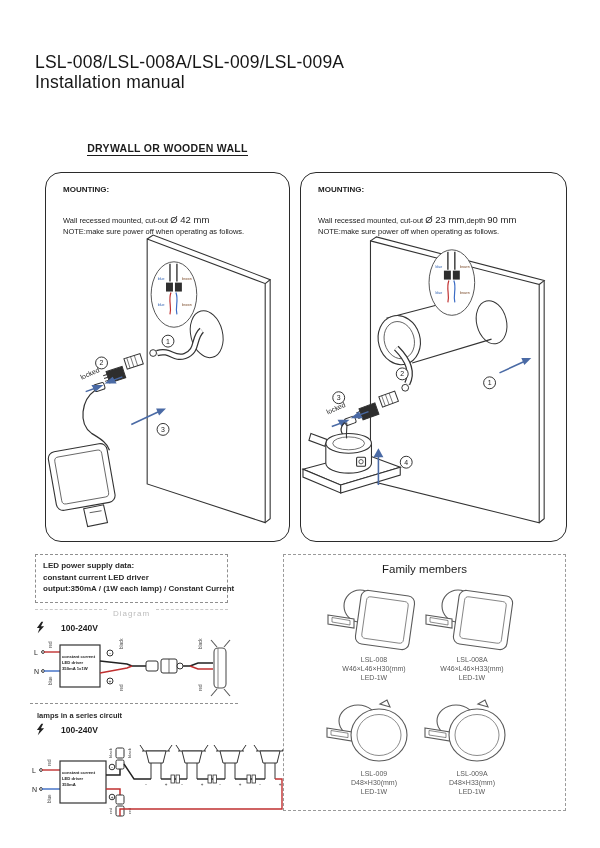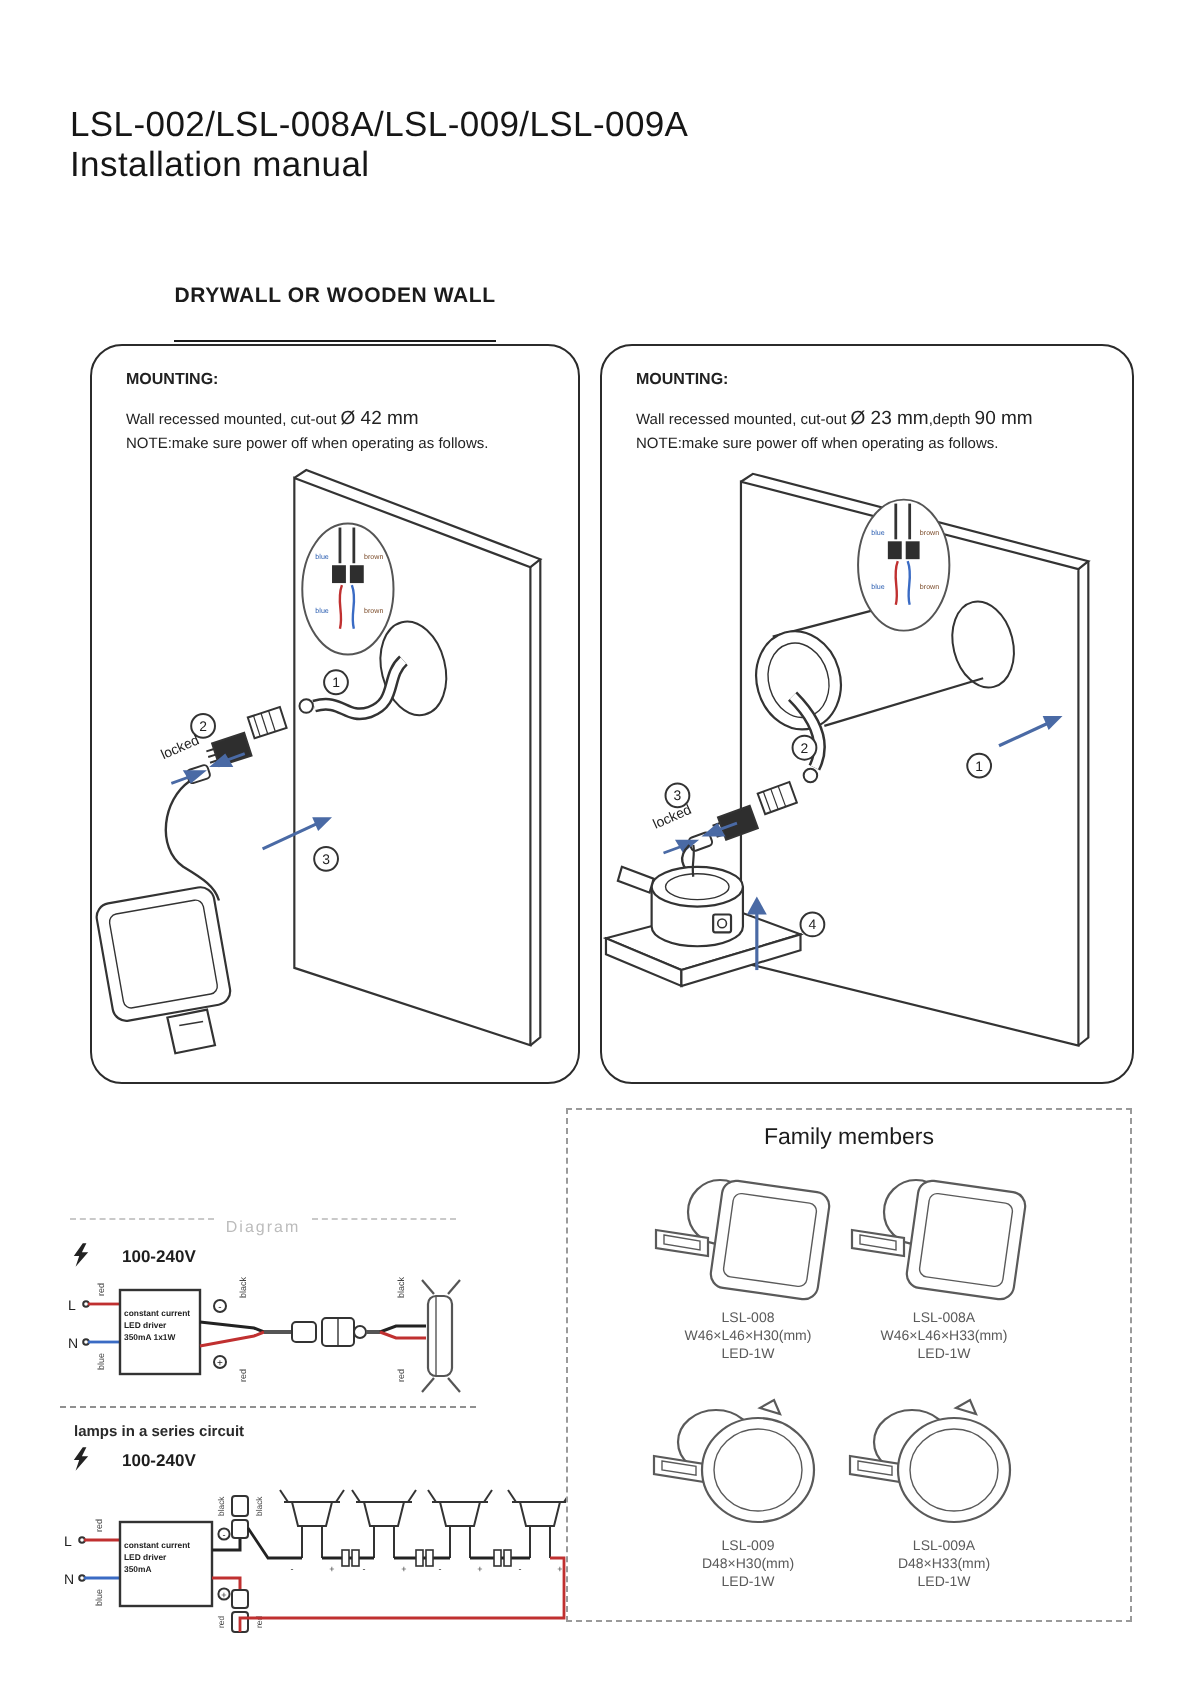--- a/index.html
+++ b/index.html
@@ -2,24 +2,24 @@
 <html><head>
 <meta charset="utf-8">
 <style>
   *{box-sizing:border-box;margin:0;padding:0}
   html,body{background:#ffffff}
   body{font-family:"Liberation Sans","DejaVu Sans",sans-serif;color:#1b1b1b}
   .page{position:relative;width:600px;height:848px;background:#fff;overflow:hidden}
   .abs{position:absolute}
   .title{left:35px;top:52px;font-size:17.5px;line-height:20px;letter-spacing:.2px;color:#161616}
   .colhead{top:142px;text-align:center;font-size:10.5px;font-weight:bold}
-  .colhead span{border-bottom:1.3px solid #1b1b1b;padding-bottom:16px;letter-spacing:.3px}
+  .colhead span{border-bottom:1.3px solid #1b1b1b;padding-bottom:1px;letter-spacing:.3px}
   .mbox{border:1.6px solid #2b2b2b;border-radius:16px;top:172px;height:370px;background:#fff}
   .mtext{position:absolute;left:17px;top:12px;font-size:7.5px;color:#222;line-height:1.35;z-index:2}
-  .mtext .mt{font-weight:bold;font-size:8px;margin-bottom:8px}
+  .mtext .mt{font-weight:bold;font-size:8px;margin-bottom:18px}
   .big{font-size:9.5px}
   .dsvg{position:absolute;left:0;top:0;width:100%;height:100%}
   .psubox{left:35px;top:554px;width:193px;height:49px;border:1px dashed #8f8f8f;padding:5px 7px;
           font-size:8px;font-weight:600;color:#2a2a2a;line-height:1.45;white-space:nowrap}
   .divider{left:35px;top:609px;width:193px;display:flex;align-items:flex-start;gap:6px;color:#bcbcbc;font-size:8px;letter-spacing:1px}
   .divider::before,.divider::after{content:"";flex:1;border-top:1.5px dashed #c9c9c9}
   .volt{display:flex;align-items:center;gap:16px;font-size:8.5px;font-weight:bold;color:#1e1e1e}
   .sep2{left:30px;top:703px;width:208px;border-top:1.2px dashed #909090}
   .serieslabel{left:37px;top:711px;font-size:7.5px;font-weight:700;color:#2a2a2a}
   .fambox{left:283px;top:554px;width:283px;height:257px;border:1px dashed #9a9a9a;background:#fff}
@@ -28,21 +28,21 @@
   .fcell svg{display:block;margin:0 auto}
   svg{overflow:visible}
   svg text{font-family:"Liberation Sans","DejaVu Sans",sans-serif}
 </style>
 </head>
 <body>
 
 <div class="page">
 
   <div class="abs title">
-    <div>LSL-002/LSL-008A/LSL-009/LSL-009A</div>
+    <div>LSL-008/LSL-008A/LSL-009/LSL-009A</div>
     <div>Installation manual</div>
   </div>
 
   <div class="abs colhead" style="left:45px;width:245px">
     <span>DRYWALL OR WOODEN WALL</span>
   </div>
 
   <div class="abs mbox" style="left:45px;width:245px">
     <div class="mtext">
       <div class="mt">MOUNTING:</div>
@@ -239,20 +239,25 @@
         <circle cx="106" cy="291" r="6" fill="#fff" stroke="#333"></circle>
         <text x="106" y="293.5" font-size="7" text-anchor="middle" fill="#222">4</text>
       </g>
       <g>
         <line x1="78" y1="314" x2="78" y2="284" stroke="#4a6aa5" stroke-width="1.6"></line>
         <polygon points="78,277 73,286 83,286" fill="#4a6aa5"></polygon>
       </g>
     </svg>
   </div>
 
+  <div class="abs psubox">
+    <div>LED power supply data:</div>
+    <div>constant current LED driver</div>
+    <div>output:350mA / (1W each lamp) / Constant Current</div>
+  </div>
 
   <div class="abs divider">
     <span>Diagram</span>
   </div>
 
   <div class="abs volt" style="left:36px;top:621px">
     <svg width="9" height="13" viewBox="0 0 10 13">
         <polygon points="6,0 1,7 4,7 2,13 9,5 5.5,5 8,0" fill="#222"></polygon>
       </svg>
     <span>100-240V</span>

